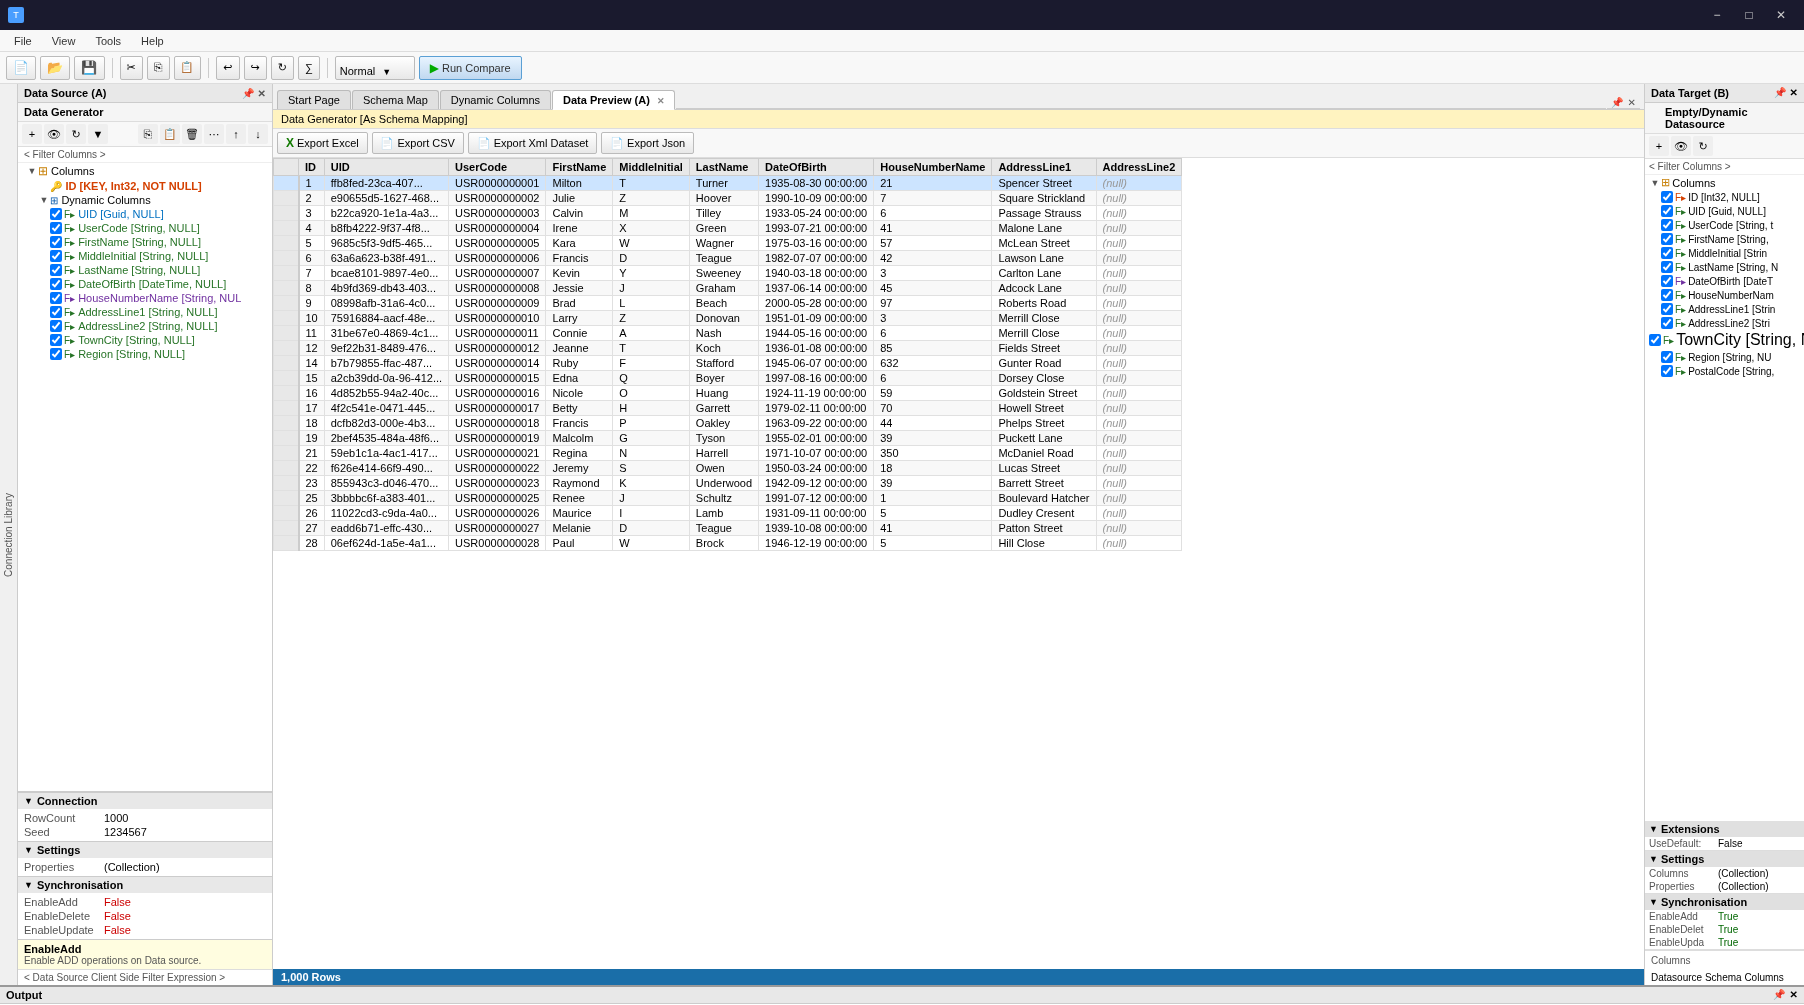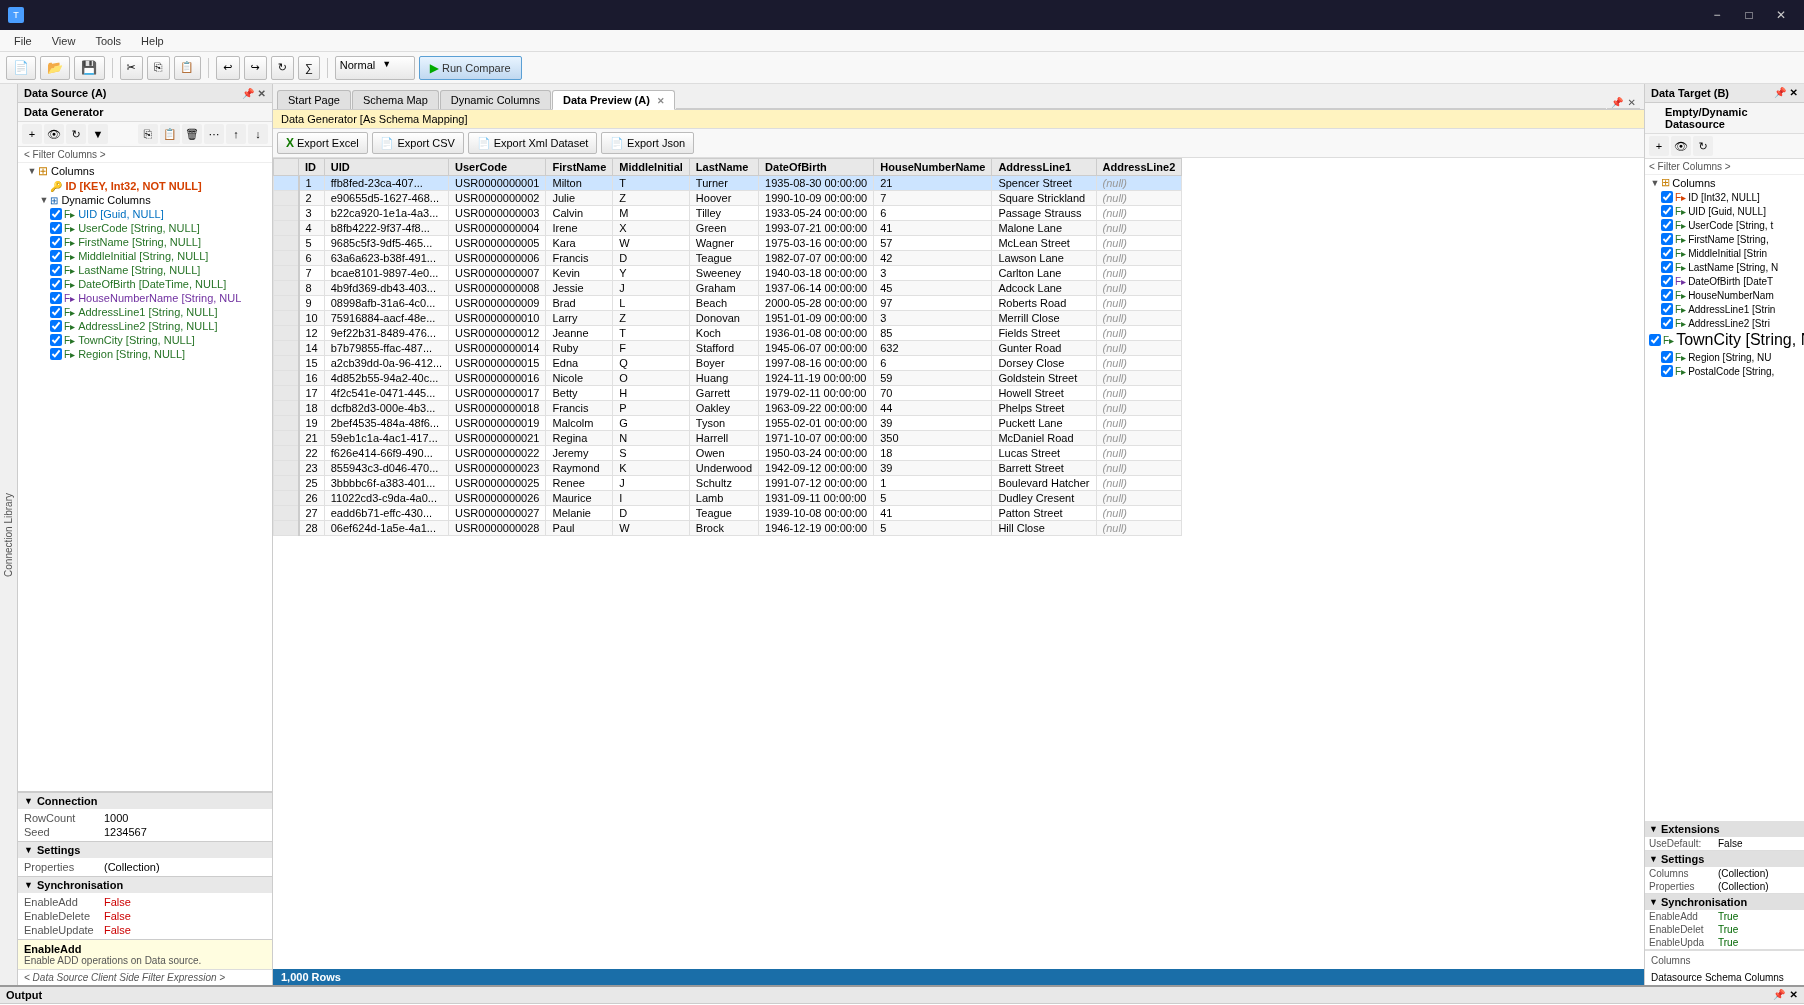--- a/index.html
+++ b/index.html
@@ -14,21 +14,21 @@
 
     
     .menu-bar { background: #f8f8f8; height: 22px; display: flex; align-items: center; padding: 0 4px; border-bottom: 1px solid #ddd; }
     .menu-item { padding: 2px 10px; cursor: pointer; font-size: 11px; color: #333; }
 
     
     .toolbar { background: #f8f8f8; height: 32px; display: flex; align-items: center; padding: 0 6px; gap: 4px; border-bottom: 1px solid #ddd; }
     .toolbar-btn { height: 24px; padding: 2px 6px; border: 1px solid #bbb; background: linear-gradient(to bottom, #fff, #e8e8e8); cursor: pointer; display: flex; align-items: center; gap: 3px; font-size: 11px; border-radius: 2px; }
     .toolbar-separator { width: 1px; height: 20px; background: #ccc; margin: 0 3px; }
 
-    .dropdown-btn { height: 24px; padding: 2px 4px; border: 1px solid #bbb; background: linear-gradient(to bottom, #fff, #e8e8e8); cursor: pointer; display: flex; align-items: flex-start; gap: 3px; font-size: 11px; border-radius: 2px; min-width: 80px; }
+    .dropdown-btn { height: 24px; padding: 2px 4px; border: 1px solid #bbb; background: linear-gradient(to bottom, #fff, #e8e8e8); cursor: pointer; display: flex; align-items: flex-end; gap: 3px; font-size: 11px; border-radius: 2px; min-width: 80px; }
     .run-compare-btn { height: 24px; padding: 2px 10px; border: 1px solid #5a9fd4; background: linear-gradient(to bottom, #e8f4ff, #c0d8f0); cursor: pointer; font-size: 11px; border-radius: 2px; color: #333; display: flex; align-items: center; gap: 3px; }
 
     
     .main-layout { display: flex; height: calc(1005px - 30px - 22px - 32px - 20px); }
 
     
     .connection-library { width: 18px; background: #f0f0f0; border-right: 1px solid #ccc; display: flex; flex-direction: column; align-items: center; justify-content: center; }
     .vertical-text { writing-mode: vertical-rl; transform: rotate(180deg); font-size: 10px; color: #555; white-space: nowrap; padding: 4px 2px; cursor: pointer; }
 
     
@@ -334,21 +334,21 @@
         </div>
         <div class="props-row">
           <span class="props-key">EnableUpdate</span>
           <span class="props-val" style="color:#cc0000;">False</span>
         </div>
       </div>
       <div style="border-top:1px solid #ccc; padding:3px 6px; background:#fffde0;">
         <div style="font-weight:bold; font-size:11px;">EnableAdd</div>
         <div style="font-size:10px; color:#555;">Enable ADD operations on Data source.</div>
       </div>
-      <div style="padding:2px 6px; font-size:10px; color:#555; border-top:1px solid #ddd; cursor:pointer;font-style:italic;">
+      <div style="padding:2px 6px; font-size:10px; color:#555; border-top:1px solid #ddd; cursor:pointer;">
         &lt; Data Source Client Side Filter Expression &gt;
       </div>
     </div>
   </div>
 
   <div class="center-panel">
 
     <div class="tabs-bar">
       <div class="tab">Start Page</div>
       <div class="tab">Schema Map</div>
@@ -529,20 +529,33 @@
                 <td>Larry</td>
                 <td>Z</td>
                 <td>Donovan</td>
                 <td>1951-01-09 00:00:00</td>
                 <td>3</td>
                 <td>Merrill Close</td>
                 <td class="null-val">(null)</td>
               </tr>
               <tr>
                 <td class="row-num"></td>
+                <td>11</td>
+                <td>31be67e0-4869-4c1...</td>
+                <td>USR0000000011</td>
+                <td>Connie</td>
+                <td>A</td>
+                <td>Nash</td>
+                <td>1944-05-16 00:00:00</td>
+                <td>6</td>
+                <td>Merrill Close</td>
+                <td class="null-val">(null)</td>
+              </tr>
+              <tr>
+                <td class="row-num"></td>
                 <td>12</td>
                 <td>9ef22b31-8489-476...</td>
                 <td>USR0000000012</td>
                 <td>Jeanne</td>
                 <td>T</td>
                 <td>Koch</td>
                 <td>1936-01-08 00:00:00</td>
                 <td>85</td>
                 <td>Fields Street</td>
                 <td class="null-val">(null)</td>

